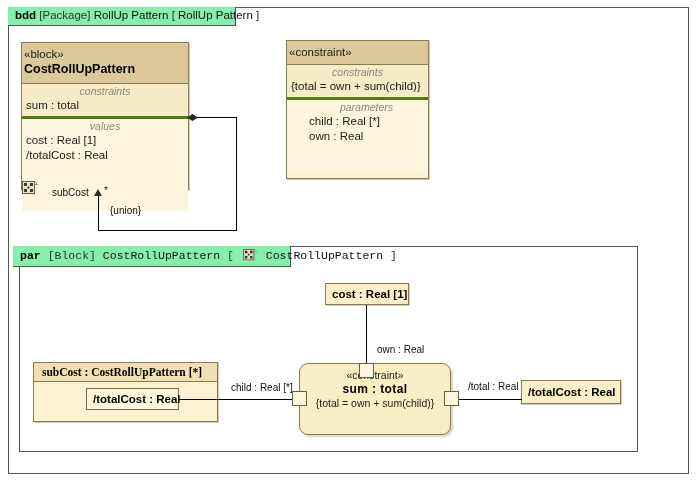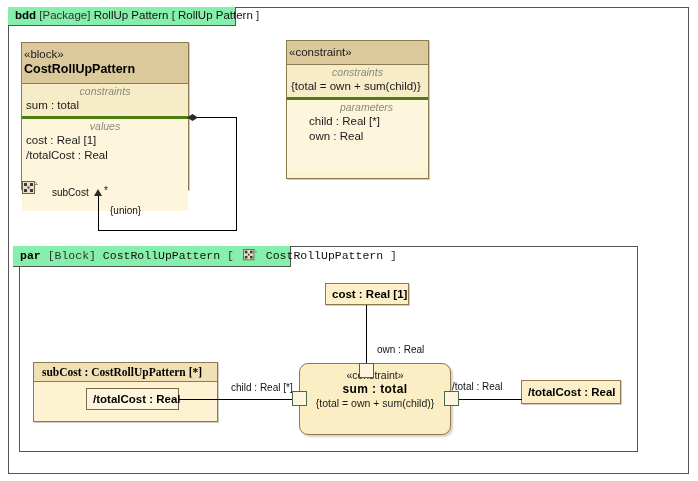--- a/index.html
+++ b/index.html
@@ -335,17 +335,17 @@
     <span class="stereo2">«constraint»</span>
     <span class="cname">sum : total</span>
     <span class="cexpr">{total = own + sum(child)}</span>
   </div>
 
   <div class="port" style="left:359px; top:363px;"></div>
   <div class="port" style="left:292px; top:391px;"></div>
   <div class="port" style="left:444px; top:391px;"></div>
 
   <div class="line-h" style="left:459px; top:399px; width:63px;"></div>
-  <div class="edge-label" style="left:452px; top:381px;">/total : Real</div>
+  <div class="edge-label" style="left:452px; top:381px;padding-left:16px;">/total : Real</div>
 
   <div class="prop-box" style="left:521px; top:380px; width:100px; height:24px;">/totalCost : Real</div>
 
 </div>
 
 </body></html>

